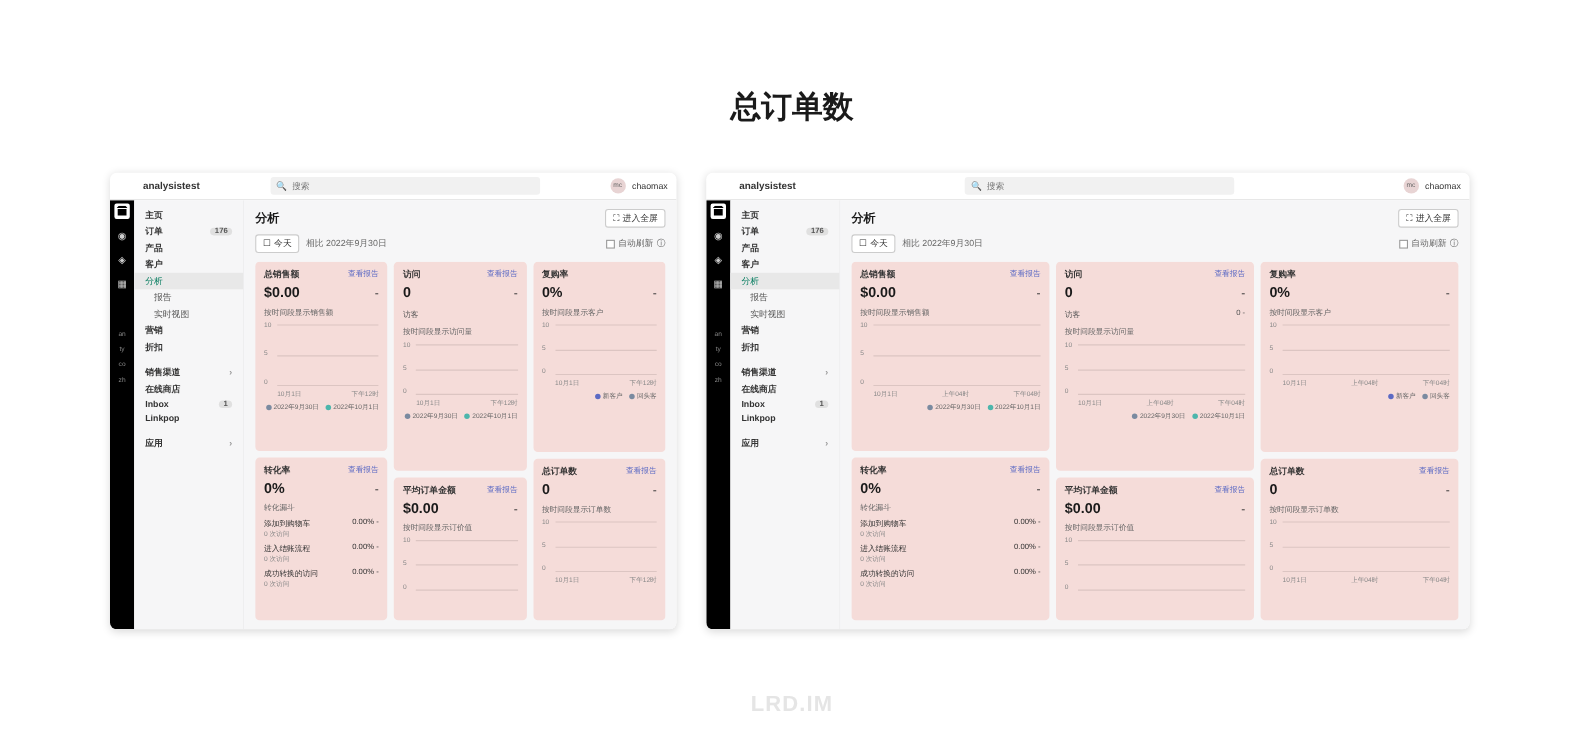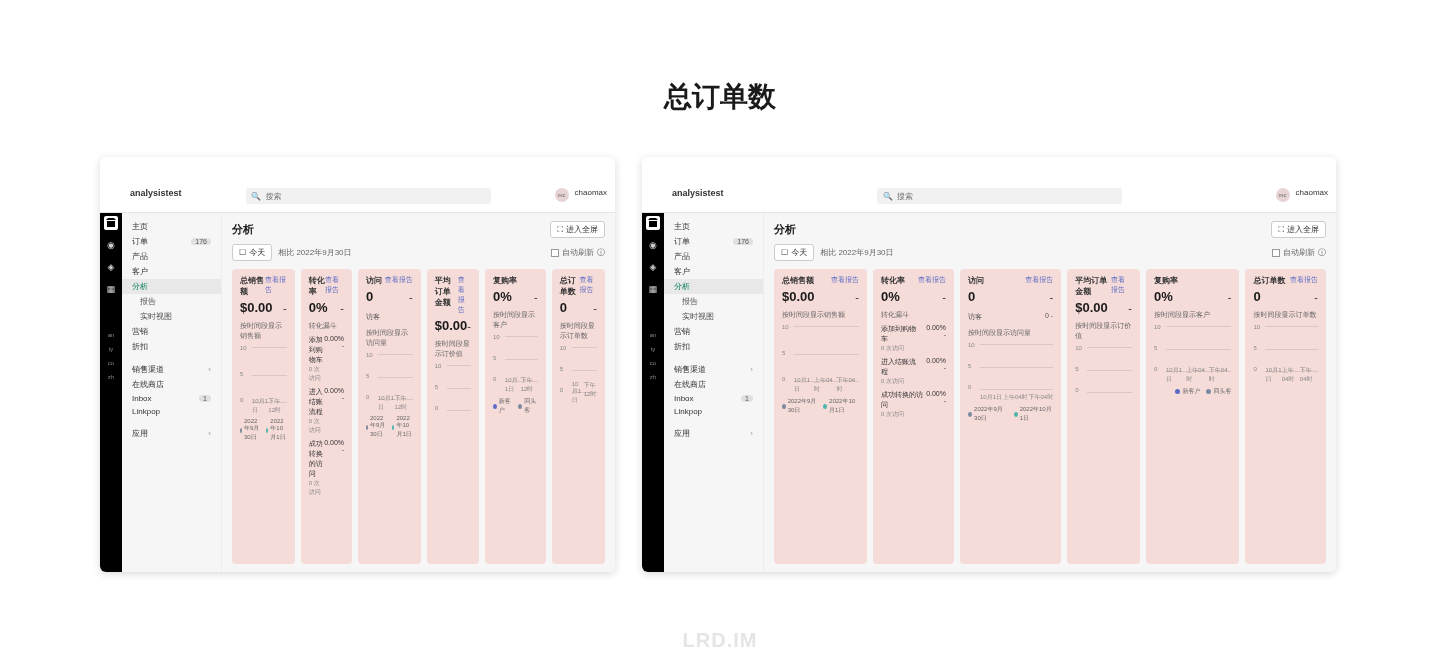--- a/index.html
+++ b/index.html
@@ -4,56 +4,56 @@
 <style>
 * { margin: 0; padding: 0; box-sizing: border-box; }
 body { font-family: -apple-system, BlinkMacSystemFont, "Segoe UI", sans-serif; background: #fff; width: 1440px; height: 670px; position: relative; }
 .page-title { position: absolute; top: 78px; left: 0; right: 0; text-align: center; font-size: 28px; font-weight: 600; color: #1a1a1a; }
 .watermark { position: absolute; bottom: 18px; left: 0; right: 0; text-align: center; font-size: 20px; font-weight: 700; color: #e5e5e5; letter-spacing: 1px; }
 .screenshots { position: absolute; top: 157px; left: 100px; display: flex; gap: 27px; }
 .shot { background: #fff; border-radius: 6px; box-shadow: 0 2px 8px rgba(0,0,0,0.15); overflow: hidden; display: flex; flex-direction: column; height: 415px; }
 .shot.narrow { width: 515px; }
 .shot.wide { width: 694px; }
 
-.topbar { height: 25px; display: flex; align-items: flex-start; border-bottom: 1px solid #e5e5e5; padding: 0 8px; gap: 6px; margin-top: 31px; }
+.topbar { height: 25px; display: flex; align-items: center; border-bottom: 1px solid #e5e5e5; padding: 0 8px; gap: 6px; }
 .icon-rail { width: 22px; background: #000; display: flex; flex-direction: column; align-items: center; padding-top: 3px; gap: 8px; }
 .rail-icon { width: 14px; height: 14px; display: flex; align-items: center; justify-content: center; color: #ccc; font-size: 9px; }
 .rail-icon.active { background: #fff; border-radius: 2px; color: #000; }
 .rail-text { color: #888; font-size: 6px; writing-mode: horizontal-tb; }
 
 .store-name { font-size: 9px; font-weight: 600; color: #333; margin-left: 22px; }
 .searchbox { flex: 1; max-width: 245px; margin: 0 auto; height: 16px; background: #f1f1f1; border-radius: 3px; display: flex; align-items: center; padding: 0 6px; gap: 4px; }
 .search-icon { font-size: 8px; color: #888; }
 .search-input { border: none; background: transparent; font-size: 8px; color: #666; outline: none; flex: 1; }
 .avatar { width: 14px; height: 14px; border-radius: 50%; background: #e8d4d4; color: #666; font-size: 6px; display: flex; align-items: center; justify-content: center; }
 .username { font-size: 8px; color: #333; }
 
 .body-row { display: flex; flex: 1; overflow: hidden; }
 .sidebar { width: 100px; background: #f6f6f7; border-right: 1px solid #eee; padding-top: 6px; font-size: 8px; }
-.nav-item { padding: 2px 10px; color: #333; display: flex; align-items: center; justify-content: space-between; cursor: pointer; }
+.nav-item { padding: 2px 10px; color: #333; display: flex; align-items: center; justify-content: space-between; cursor: pointer; font-weight: bold; }
 .nav-item.active { background: #e8e8e8; color: #007a5c; font-weight: 500; }
 .nav-item .badge { background: #e0e0e0; border-radius: 6px; padding: 0 4px; font-size: 7px; color: #555; }
 .nav-sub { padding: 2px 10px 2px 18px; color: #555; cursor: pointer; }
 .nav-section { margin-top: 8px; }
 .nav-chevron { color: #999; font-size: 8px; }
 
 .main { flex: 1; background: #f6f6f7; padding: 8px 10px; display: flex; flex-direction: column; overflow: hidden; }
 .main-header { display: flex; justify-content: space-between; align-items: center; margin-bottom: 6px; }
 .main-title { font-size: 11px; font-weight: 600; color: #1a1a1a; }
 .fullscreen-btn { border: 1px solid #ccc; background: #fff; border-radius: 3px; padding: 2px 6px; font-size: 8px; color: #333; display: flex; align-items: center; gap: 3px; cursor: pointer; }
 
 .date-row { display: flex; justify-content: space-between; align-items: center; margin-bottom: 8px; }
 .date-left { display: flex; align-items: center; gap: 6px; }
 .date-btn { border: 1px solid #ccc; background: #fff; border-radius: 3px; padding: 2px 6px; font-size: 8px; color: #333; display: flex; align-items: center; gap: 3px; cursor: pointer; }
 .compare-text { font-size: 8px; color: #666; }
 .refresh-box { display: flex; align-items: center; gap: 3px; font-size: 8px; color: #666; }
 .checkbox { width: 8px; height: 8px; border: 1px solid #999; background: #fff; }
 
 .cards { display: flex; gap: 6px; flex: 1; overflow: hidden; }
-.col { display: flex; gap: 6px; flex: 1; }
+.col { display: flex; flex-direction: column; gap: 6px; flex: 1; }
 .card { background: #f5dcd9; border-radius: 4px; padding: 6px 8px; display: flex; flex-direction: column; }
 .card-header { display: flex; justify-content: space-between; align-items: flex-start; margin-bottom: 3px; }
 .card-title { font-size: 8px; font-weight: 600; color: #333; }
 .card-link { font-size: 7px; color: #5c6ac4; cursor: pointer; }
 .card-value { font-size: 13px; font-weight: 600; color: #1a1a1a; }
 .card-dash { font-size: 11px; color: #333; float: right; }
 .card-row2 { display: flex; justify-content: space-between; align-items: baseline; }
 .sub-row { display: flex; justify-content: space-between; margin-top: 3px; }
 .chart-area { margin-top: 4px; }
 .chart { position: relative; height: 60px; }

